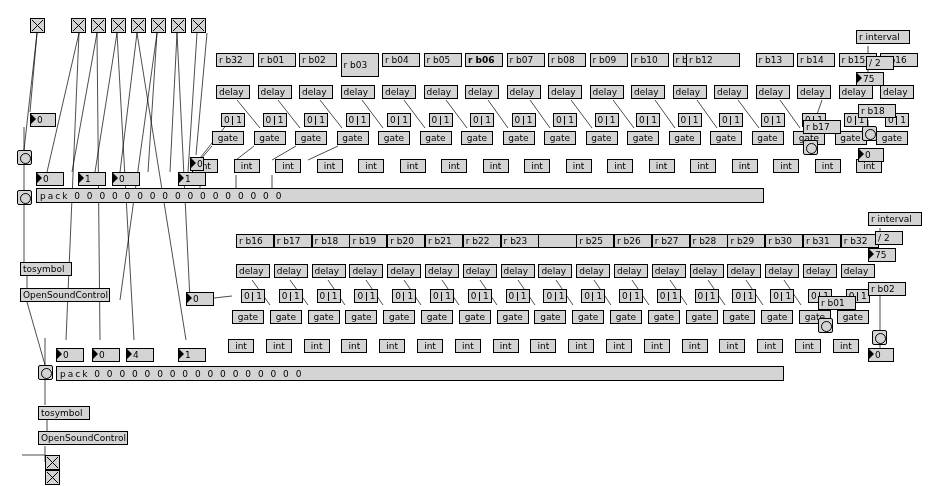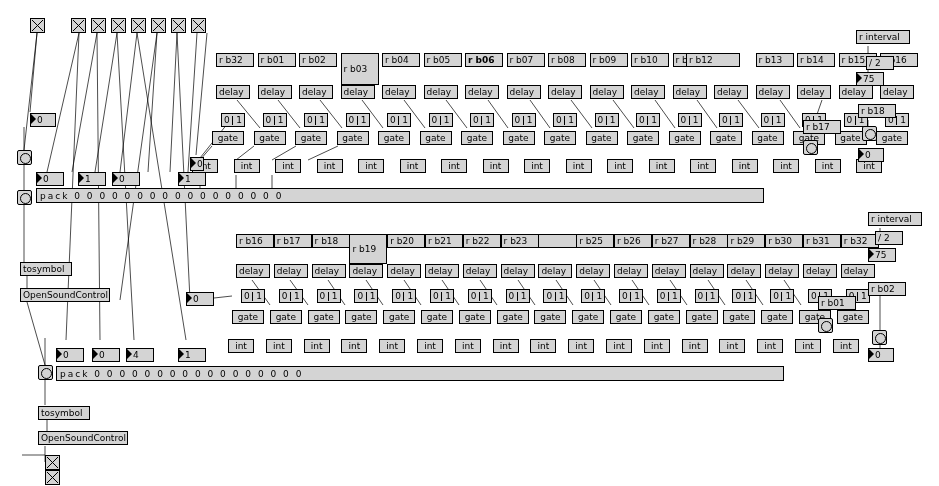--- a/index.html
+++ b/index.html
@@ -143,21 +143,21 @@
   <div class="bng" style="left:38px;top:365px"></div>
   <div class="obj" style="left:38px;top:406px;width:52px;height:14px">tosymbol</div>
   <div class="obj" style="left:38px;top:431px;width:90px;height:14px">OpenSoundControl</div>
   <div class="tgl" style="left:45px;top:455px"></div>
   <div class="tgl" style="left:45px;top:470px"></div>
 
   <div id="row1-receives">
       <div class="obj" style="left: 216px; top: 53px; width: 38px; height: 14px;">r b32</div>
       <div class="obj" style="left: 257.5px; top: 53px; width: 38px; height: 14px;">r b01</div>
       <div class="obj" style="left: 299px; top: 53px; width: 38px; height: 14px;">r b02</div>
-      <div class="obj" style="left: 340.5px; top: 53px; width: 38px; height: 32px; text-align: right;">r b03</div>
+      <div class="obj" style="left: 340.5px; top: 53px; width: 38px; height: 24px; text-align: right;">r b03</div>
       <div class="obj" style="left: 382px; top: 53px; width: 38px; height: 14px;">r b04</div>
       <div class="obj" style="left: 423.5px; top: 53px; width: 38px; height: 14px;">r b05</div>
       <div class="obj" style="left: 465px; top: 53px; width: 38px; height: 14px; font-weight: bold;">r b06</div>
       <div class="obj" style="left: 506.5px; top: 53px; width: 38px; height: 14px;">r b07</div>
       <div class="obj" style="left: 548px; top: 53px; width: 38px; height: 14px;">r b08</div>
       <div class="obj" style="left: 589.5px; top: 53px; width: 38px; height: 14px;">r b09</div>
       <div class="obj" style="left: 631px; top: 53px; width: 38px; height: 14px;">r b10</div>
       <div class="obj" style="left: 672.5px; top: 53px; width: 38px; height: 14px;">r b11</div>
       <div class="obj" style="left: 686px; top: 53px; width: 54px; height: 14px;">r b12</div>
       <div class="obj" style="left: 755.5px; top: 53px; width: 38px; height: 14px;">r b13</div>
@@ -310,21 +310,21 @@
   <div class="num" style="left:78px;top:172px;width:28px;height:14px">1</div>
   <div class="num" style="left:112px;top:172px;width:28px;height:14px">0</div>
   <div class="num" style="left:178px;top:172px;width:28px;height:14px">1</div>
 
   <div class="packrow" style="left:36px;top:188px;width:728px">pack 0 0 0 0 0 0 0 0 0 0 0 0 0 0 0 0 0</div>
 
   <div id="row2-receives">
       <div class="obj" style="left: 236px; top: 234px; width: 38px; height: 14px;">r b16</div>
       <div class="obj" style="left: 273.8px; top: 234px; width: 38px; height: 14px;">r b17</div>
       <div class="obj" style="left: 311.6px; top: 234px; width: 38px; height: 14px;">r b18</div>
-      <div class="obj" style="left: 349.4px; top: 234px; width: 38px; height: 30px;">r b19</div>
+      <div class="obj" style="left: 349.4px; top: 234px; width: 38px; height: 14px;">r b19</div>
       <div class="obj" style="left: 387.2px; top: 234px; width: 38px; height: 14px;">r b20</div>
       <div class="obj" style="left: 425px; top: 234px; width: 38px; height: 14px;">r b21</div>
       <div class="obj" style="left: 462.8px; top: 234px; width: 38px; height: 14px;">r b22</div>
       <div class="obj" style="left: 500.6px; top: 234px; width: 38px; height: 14px;">r b23</div>
       <div class="obj" style="left: 538.4px; top: 234px; width: 38px; height: 14px; padding-left: 45px;">r b24</div>
       <div class="obj" style="left: 576.2px; top: 234px; width: 38px; height: 14px;">r b25</div>
       <div class="obj" style="left: 614px; top: 234px; width: 38px; height: 14px;">r b26</div>
       <div class="obj" style="left: 651.8px; top: 234px; width: 38px; height: 14px;">r b27</div>
       <div class="obj" style="left: 689.6px; top: 234px; width: 38px; height: 14px;">r b28</div>
       <div class="obj" style="left: 727.4px; top: 234px; width: 38px; height: 14px;">r b29</div>

